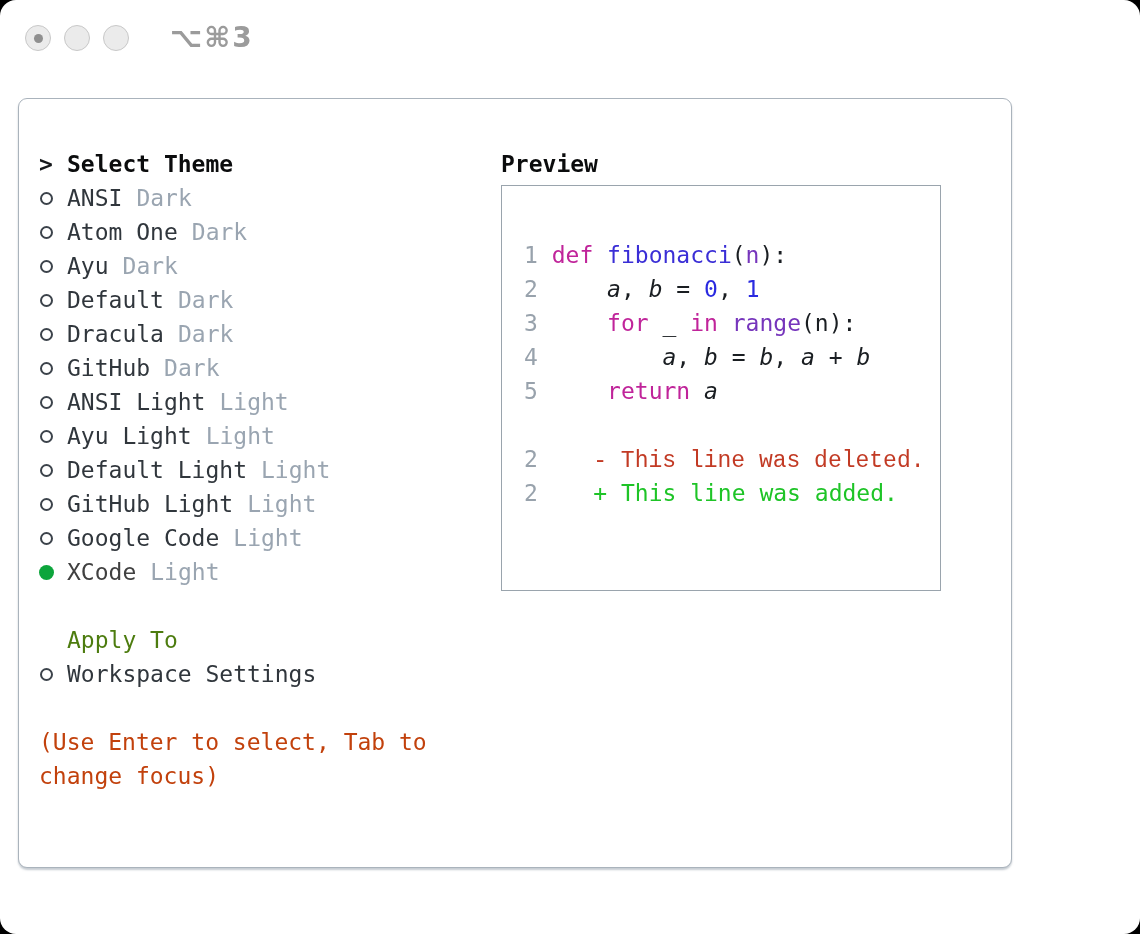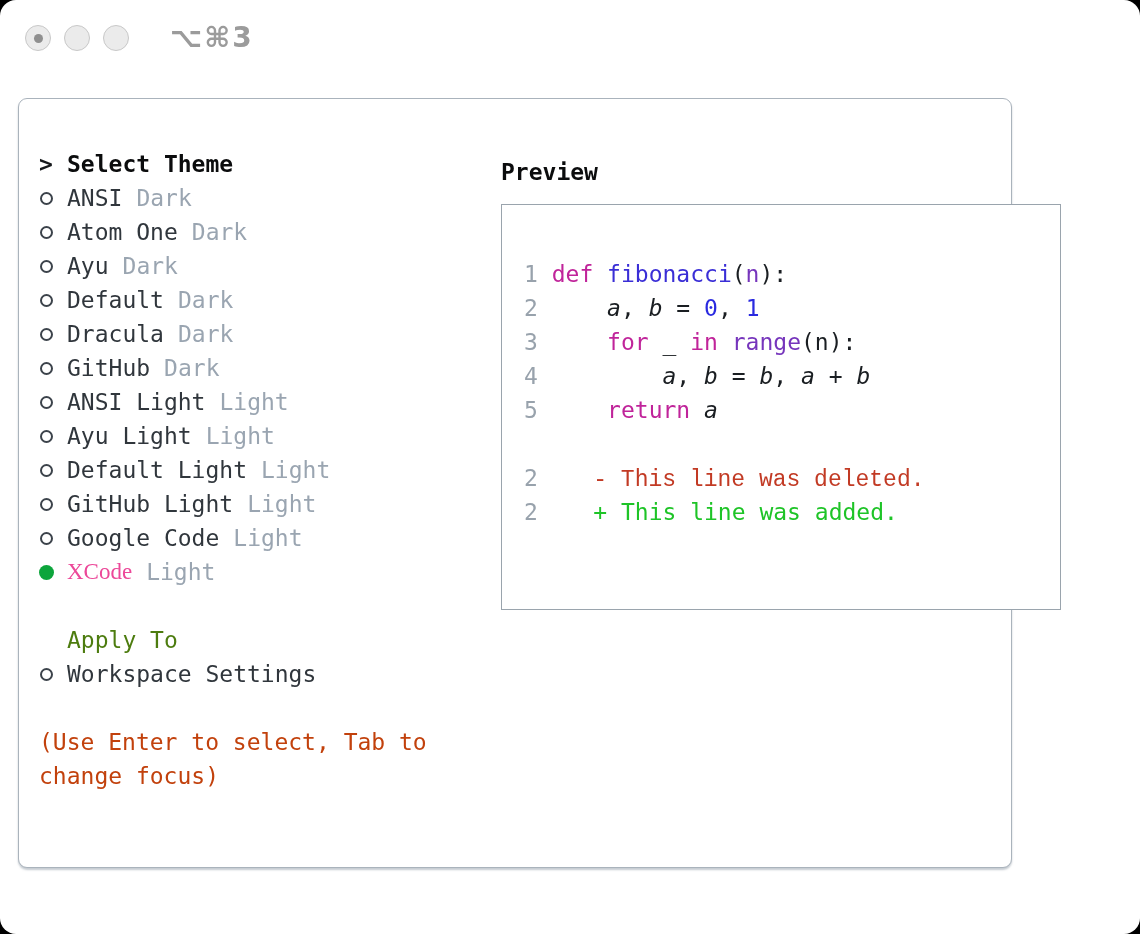--- a/index.html
+++ b/index.html
@@ -22,29 +22,29 @@
 
   
   .left-col{position:absolute;left:20px;top:48px;width:460px;font-size:23px;line-height:34px;color:#30363c;}
   .row{display:flex;align-items:center;height:34px;white-space:pre;}
   .bullet-cell{width:28px;flex:0 0 28px;display:flex;align-items:center;}
   .caret{font-weight:bold;color:#16191c;}
   .radio{width:13px;height:13px;border-radius:50%;border:2px solid #3c434b;box-sizing:border-box;margin-left:1px;}
   .radio.on{width:15px;height:15px;border:none;background:#0da53c;margin-left:0;}
   .lbl{color:#30363c;}
   .lbl.hdr{font-weight:bold;color:#0b0c0d;}
-  .lbl.sel{color:#ec4899;font-family:Liberation Serif, serif;}
+  .lbl.sel{color:#404040;}
   .variant{color:#9aa5b1;margin-left:14px;}
   .spacer{height:34px;}
   .hint{color:#c2410c;white-space:pre;height:34px;line-height:34px;}
 
   
-  .right-col{position:absolute;left:482px;top:56px;font-size:23px;line-height:34px;}
+  .right-col{position:absolute;left:482px;top:48px;font-size:23px;line-height:34px;}
   .preview-title{font-weight:bold;color:#0b0c0d;height:34px;line-height:34px;}
-  .preview-box{margin-top:15px;width:560px;height:406px;box-sizing:border-box;
+  .preview-box{margin-top:4px;width:440px;height:406px;box-sizing:border-box;
       border:1.5px solid #9aa4ad;background:#fff;padding:52px 0 0 22px;overflow:hidden;}
   .code-line{height:34px;line-height:34px;white-space:pre;font-size:23px;}
   .seg{white-space:pre;}
   .it{font-style:italic;}
   .c-lineno{color:#98a2ac;}
   .c-plain{color:#1a1e22;}
   .c-kw{color:#c0249a;}
   .c-fn{color:#3a2ed6;}
   .c-num{color:#2a2ae0;}
   .c-purple{color:#7635bc;}

